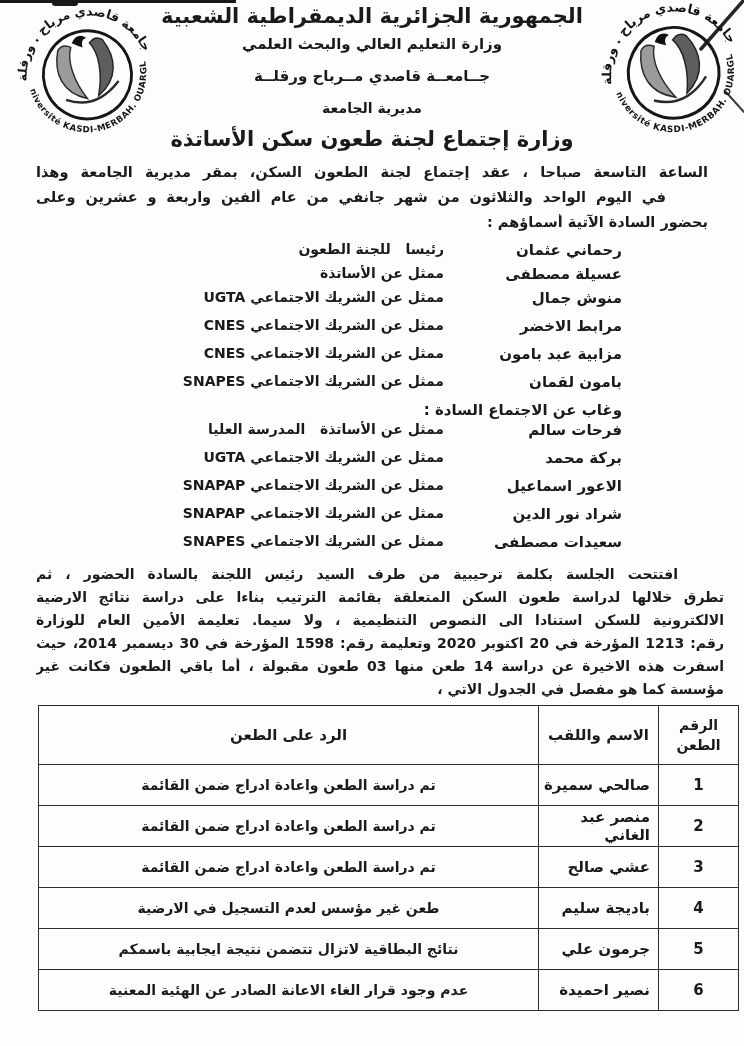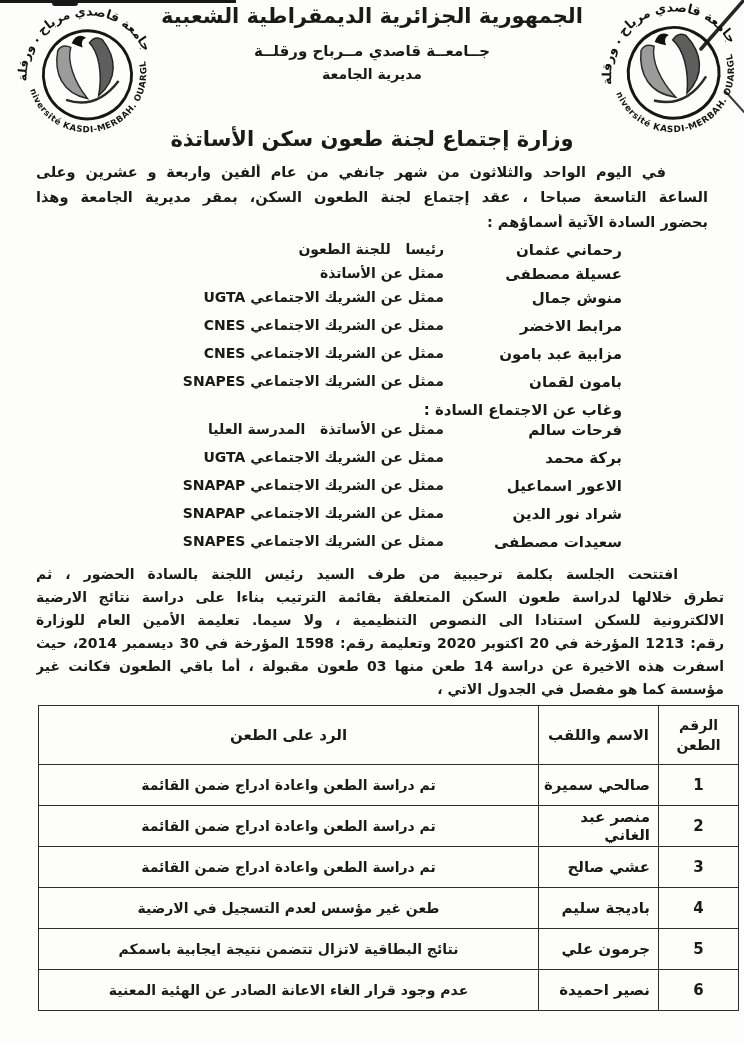--- a/index.html
+++ b/index.html
@@ -22,21 +22,21 @@
   .petal-r{fill:#5e5e5e;stroke:#222;stroke-width:1.5;}
   .bird{fill:#101010;}
   .swoosh{fill:none;stroke:#2a2a2a;stroke-width:2.5;}
   .arc-ar{font-size:13px;font-weight:700;fill:#141414;}
   .arc-en{font-size:9px;font-weight:700;letter-spacing:.5px;fill:#141414;}
   
   .head-center{position:absolute;top:4px;left:150px;width:444px;text-align:center;direction:rtl;}
   .h-republic{font-size:21px;font-weight:700;}
   .h-ministry{font-size:15px;font-weight:700;margin-top:7px;}
   .h-university{font-size:15px;font-weight:700;margin-top:14px;}
-  .h-directorate{font-size:14px;font-weight:700;margin-top:6px;}
+  .h-directorate{font-size:14px;font-weight:700;margin-top:15px;}
   
   .doc-title{position:absolute;top:127px;left:0;right:0;text-align:center;font-size:21px;font-weight:700;direction:rtl;}
   
   .intro{position:absolute;top:164px;right:36px;left:36px;font-size:14.5px;font-weight:700;direction:rtl;}
   .body-par{position:absolute;top:566px;right:20px;left:36px;font-size:14px;font-weight:700;direction:rtl;}
   .jline{height:25px;overflow:hidden;text-align:justify;text-align-last:justify;}
   .body-par .jline,.body-par .line-plain{height:23px;}
   .line-plain{height:25px;overflow:hidden;text-align:right;}
   .indent1{padding-right:42px;}
   .indent2{padding-right:46px;}
@@ -96,29 +96,30 @@
       <path class="swoosh" d="M42 92 Q70 110 100 86"></path>
       <path id="arcT2" d="M6 74 A64 64 0 0 1 134 74" fill="none"></path>
       <path id="arcB2" d="M8 70 A62 62 0 0 0 132 70" fill="none"></path>
       <text class="arc-ar"><textPath href="#arcT2" startOffset="50%" text-anchor="middle">جامعة قاصدي مرباح . ورقلة</textPath></text>
       <text class="arc-en"><textPath href="#arcB2" startOffset="50%" text-anchor="middle">Université KASDI-MERBAH. OUARGLA</textPath></text>
     </svg>
   </div>
 
   <div class="head-center">
     <div class="h-republic">الجمهورية الجزائرية الديمقراطية الشعبية</div>
+    <div class="h-ministry">وزارة التعليم العالي والبحث العلمي</div>
     <div class="h-university">جــامعــة قاصدي مــرباح ورقلــة</div>
     <div class="h-directorate">مديرية الجامعة</div>
   </div>
 
   <div class="doc-title">وزارة إجتماع لجنة طعون سكن الأساتذة</div>
 
   <div class="intro">
+    <div class="jline">الساعة التاسعة صباحا ، عقد إجتماع لجنة الطعون السكن، بمقر مديرية الجامعة وهذا</div>
     <div class="jline indent1">في اليوم الواحد والثلاثون من شهر جانفي من عام ألفين واربعة و عشرين وعلى</div>
-    <div class="jline">الساعة التاسعة صباحا ، عقد إجتماع لجنة الطعون السكن، بمقر مديرية الجامعة وهذا</div>
     <div class="line-plain">بحضور السادة الآتية أسماؤهم :</div>
   </div>
 
   <div class="attendees">
     <div class="att-row h24">
       <span class="name">رحماني عثمان</span>
       <span class="role">رئيسا   للجنة الطعون</span>
     </div>
     <div class="att-row h24">
       <span class="name">عسيلة مصطفى</span>

